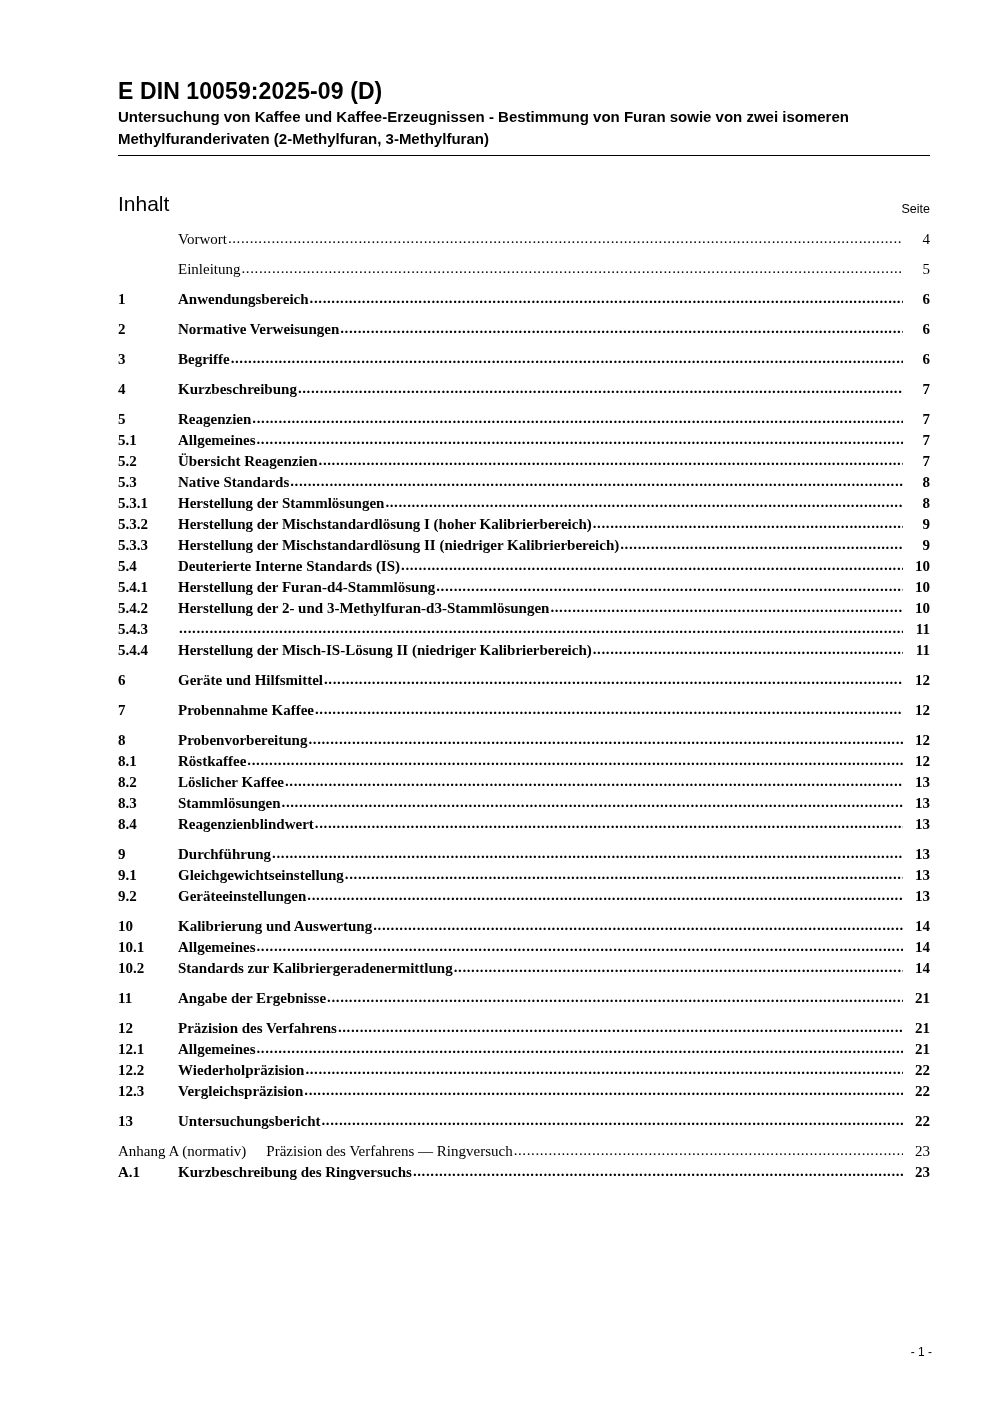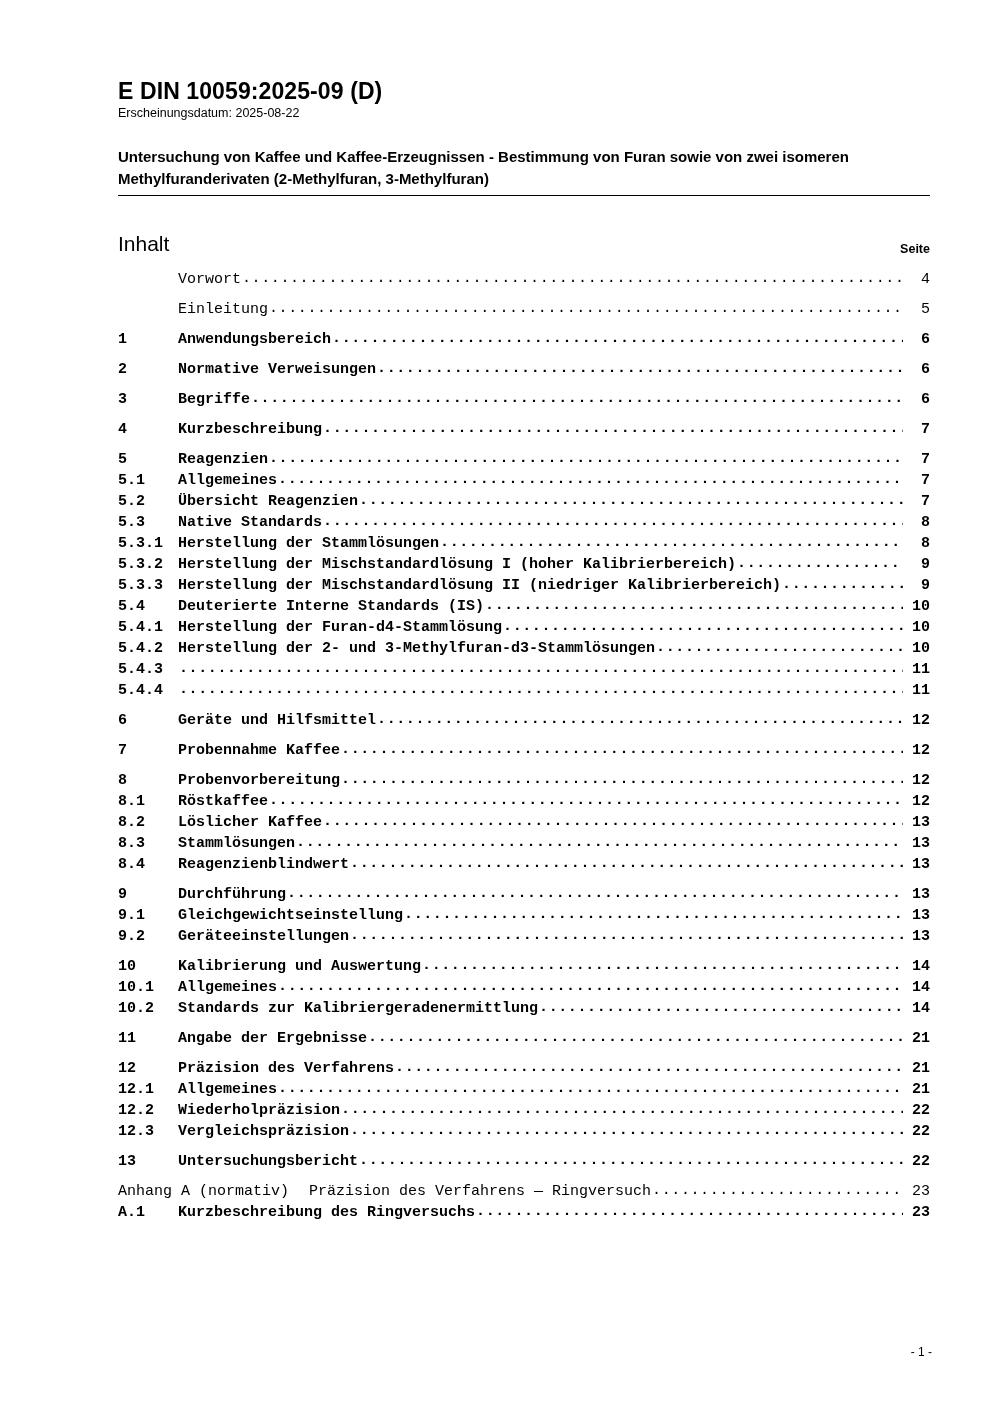--- a/index.html
+++ b/index.html
@@ -57,27 +57,26 @@
     margin-bottom: 16px;
   }
   .toc-head .inhalt {
     font-family: "Liberation Sans", sans-serif;
     font-size: 21px;
     font-weight: normal;
   }
   .toc-head .seite {
     font-family: "Liberation Sans", sans-serif;
     font-size: 12.5px;
-    font-weight: bold;
+    font-weight: normal;
   }
   
   .toc {
     width: 812px;
     margin-top: 6px;
-    font-family: Liberation Mono, monospace;
   }
   .toc-row {
     display: flex;
     align-items: baseline;
     font-size: 15px;
     line-height: 1.0;
     white-space: nowrap;
   }
   .toc-row.bold { font-weight: bold; }
   .toc-row .num {
@@ -119,21 +118,20 @@
     font-size: 12px;
   }
 </style>
 </head>
 <body>
 
 <div class="page">
 
   <div>
     <div class="doc-number">E DIN 10059:2025-09 (D)</div>
-    <div class="pub-date">Erscheinungsdatum: 2025-08-22</div>
     <div class="doc-title">Untersuchung von Kaffee und Kaffee-Erzeugnissen - Bestimmung von Furan sowie von zwei isomeren Methylfuranderivaten (2-Methylfuran, 3-Methylfuran)</div>
   </div>
 
   <div class="toc-head">
     <div class="inhalt">Inhalt</div>
     <div class="seite">Seite</div>
   </div>
 
   <div class="toc" id="toc-list">
       <div class="toc-row row-h">
@@ -238,20 +236,21 @@
         <span class="dots"></span>
         <span class="pg">10</span>
       </div>
       <div class="toc-row row-h bold">
         <span class="num">5.4.3</span>
         <span class="dots"></span>
         <span class="pg">11</span>
       </div>
       <div class="toc-row row-h bold">
         <span class="num">5.4.4</span>
+        <span class="label">Herstellung der Misch-IS-Lösung II (niedriger Kalibrierbereich)</span>
         <span class="dots"></span>
         <span class="pg">11</span>
       </div>
       <div class="gap-md"></div>
       <div class="toc-row row-h bold">
         <span class="num">6</span>
         <span class="label">Geräte und Hilfsmittel</span>
         <span class="dots"></span>
         <span class="pg">12</span>
       </div>

